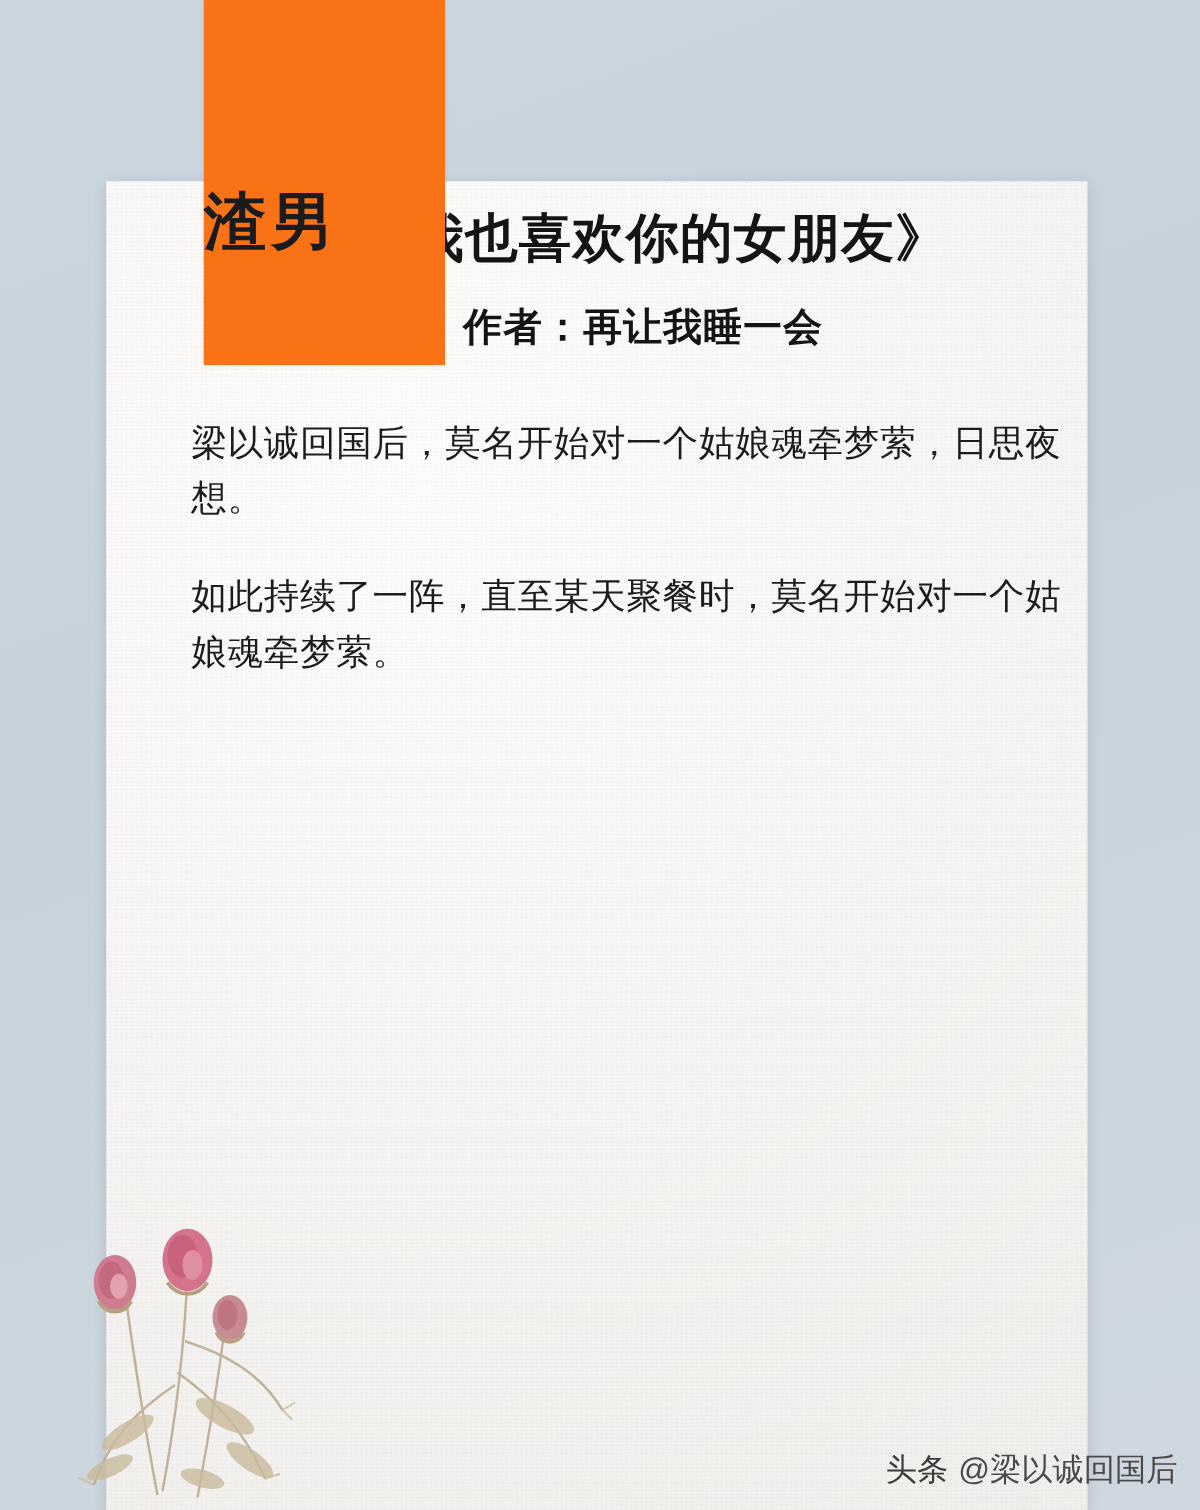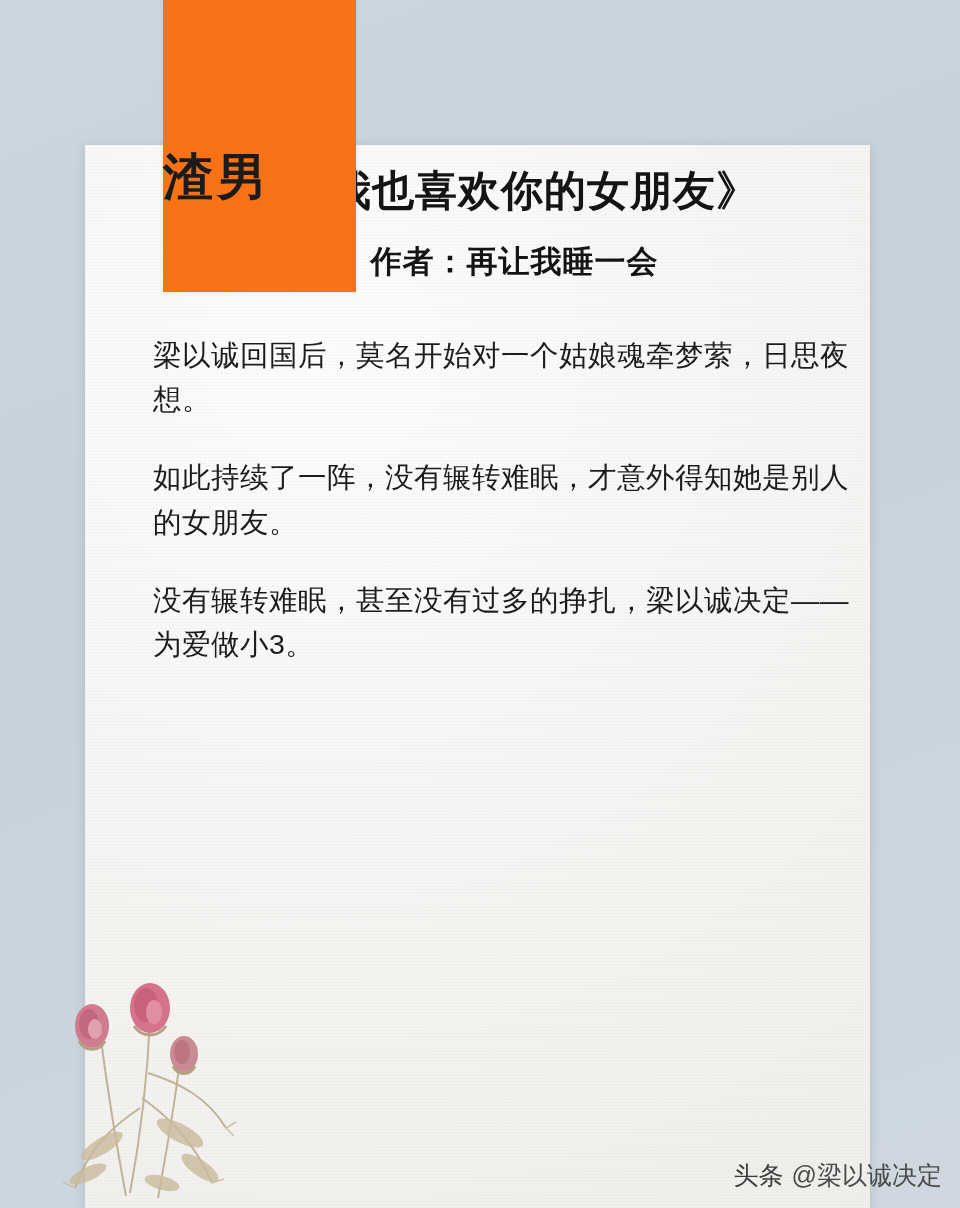--- a/index.html
+++ b/index.html
@@ -150,23 +150,21 @@
 
 <div class="paper">
 
   <div class="title-area">
     <div class="book-title">《我也喜欢你的女朋友》</div>
     <div class="book-author">作者：再让我睡一会</div>
   </div>
 
   <div class="body-text">
     <p class="para">梁以诚回国后，莫名开始对一个姑娘魂牵梦萦，日思夜想。</p>
-    <p class="para">如此持续了一阵，没有辗转难眠，才意外得知她是别人的女朋友。</p>
-    <p class="para" style="white-space: pre-line;">没有辗转难眠，甚至没有过多的挣扎，梁以诚决定——
-为爱做小3。</p>
+    <p class="para">如此持续了一阵，直至某天聚餐时，莫名开始对一个姑娘魂牵梦萦。</p>
   </div>
 
   <svg class="flowers" viewBox="0 0 260 230">
 
     <g stroke="#b9a98c" stroke-width="2" fill="none" opacity="0.85">
       <path d="M120 40 C 118 90, 112 150, 100 215"></path>
       <path d="M70 55 C 76 100, 84 155, 96 218"></path>
       <path d="M150 80 C 146 120, 138 165, 128 220"></path>
       <path d="M112 120 C 140 140, 165 165, 182 205"></path>
       <path d="M110 130 C 80 150, 58 172, 45 210"></path>
@@ -207,14 +205,14 @@
   </svg>
 
 </div>
 
 <div class="tag">
   <div class="tag-line">渣男</div>
 </div>
 
 <div class="watermark">
   <span class="wm-logo">头条</span>
-  <span>@梁以诚决定</span>
+  <span>@梁以诚回国后</span>
 </div>
 
 </body></html>

